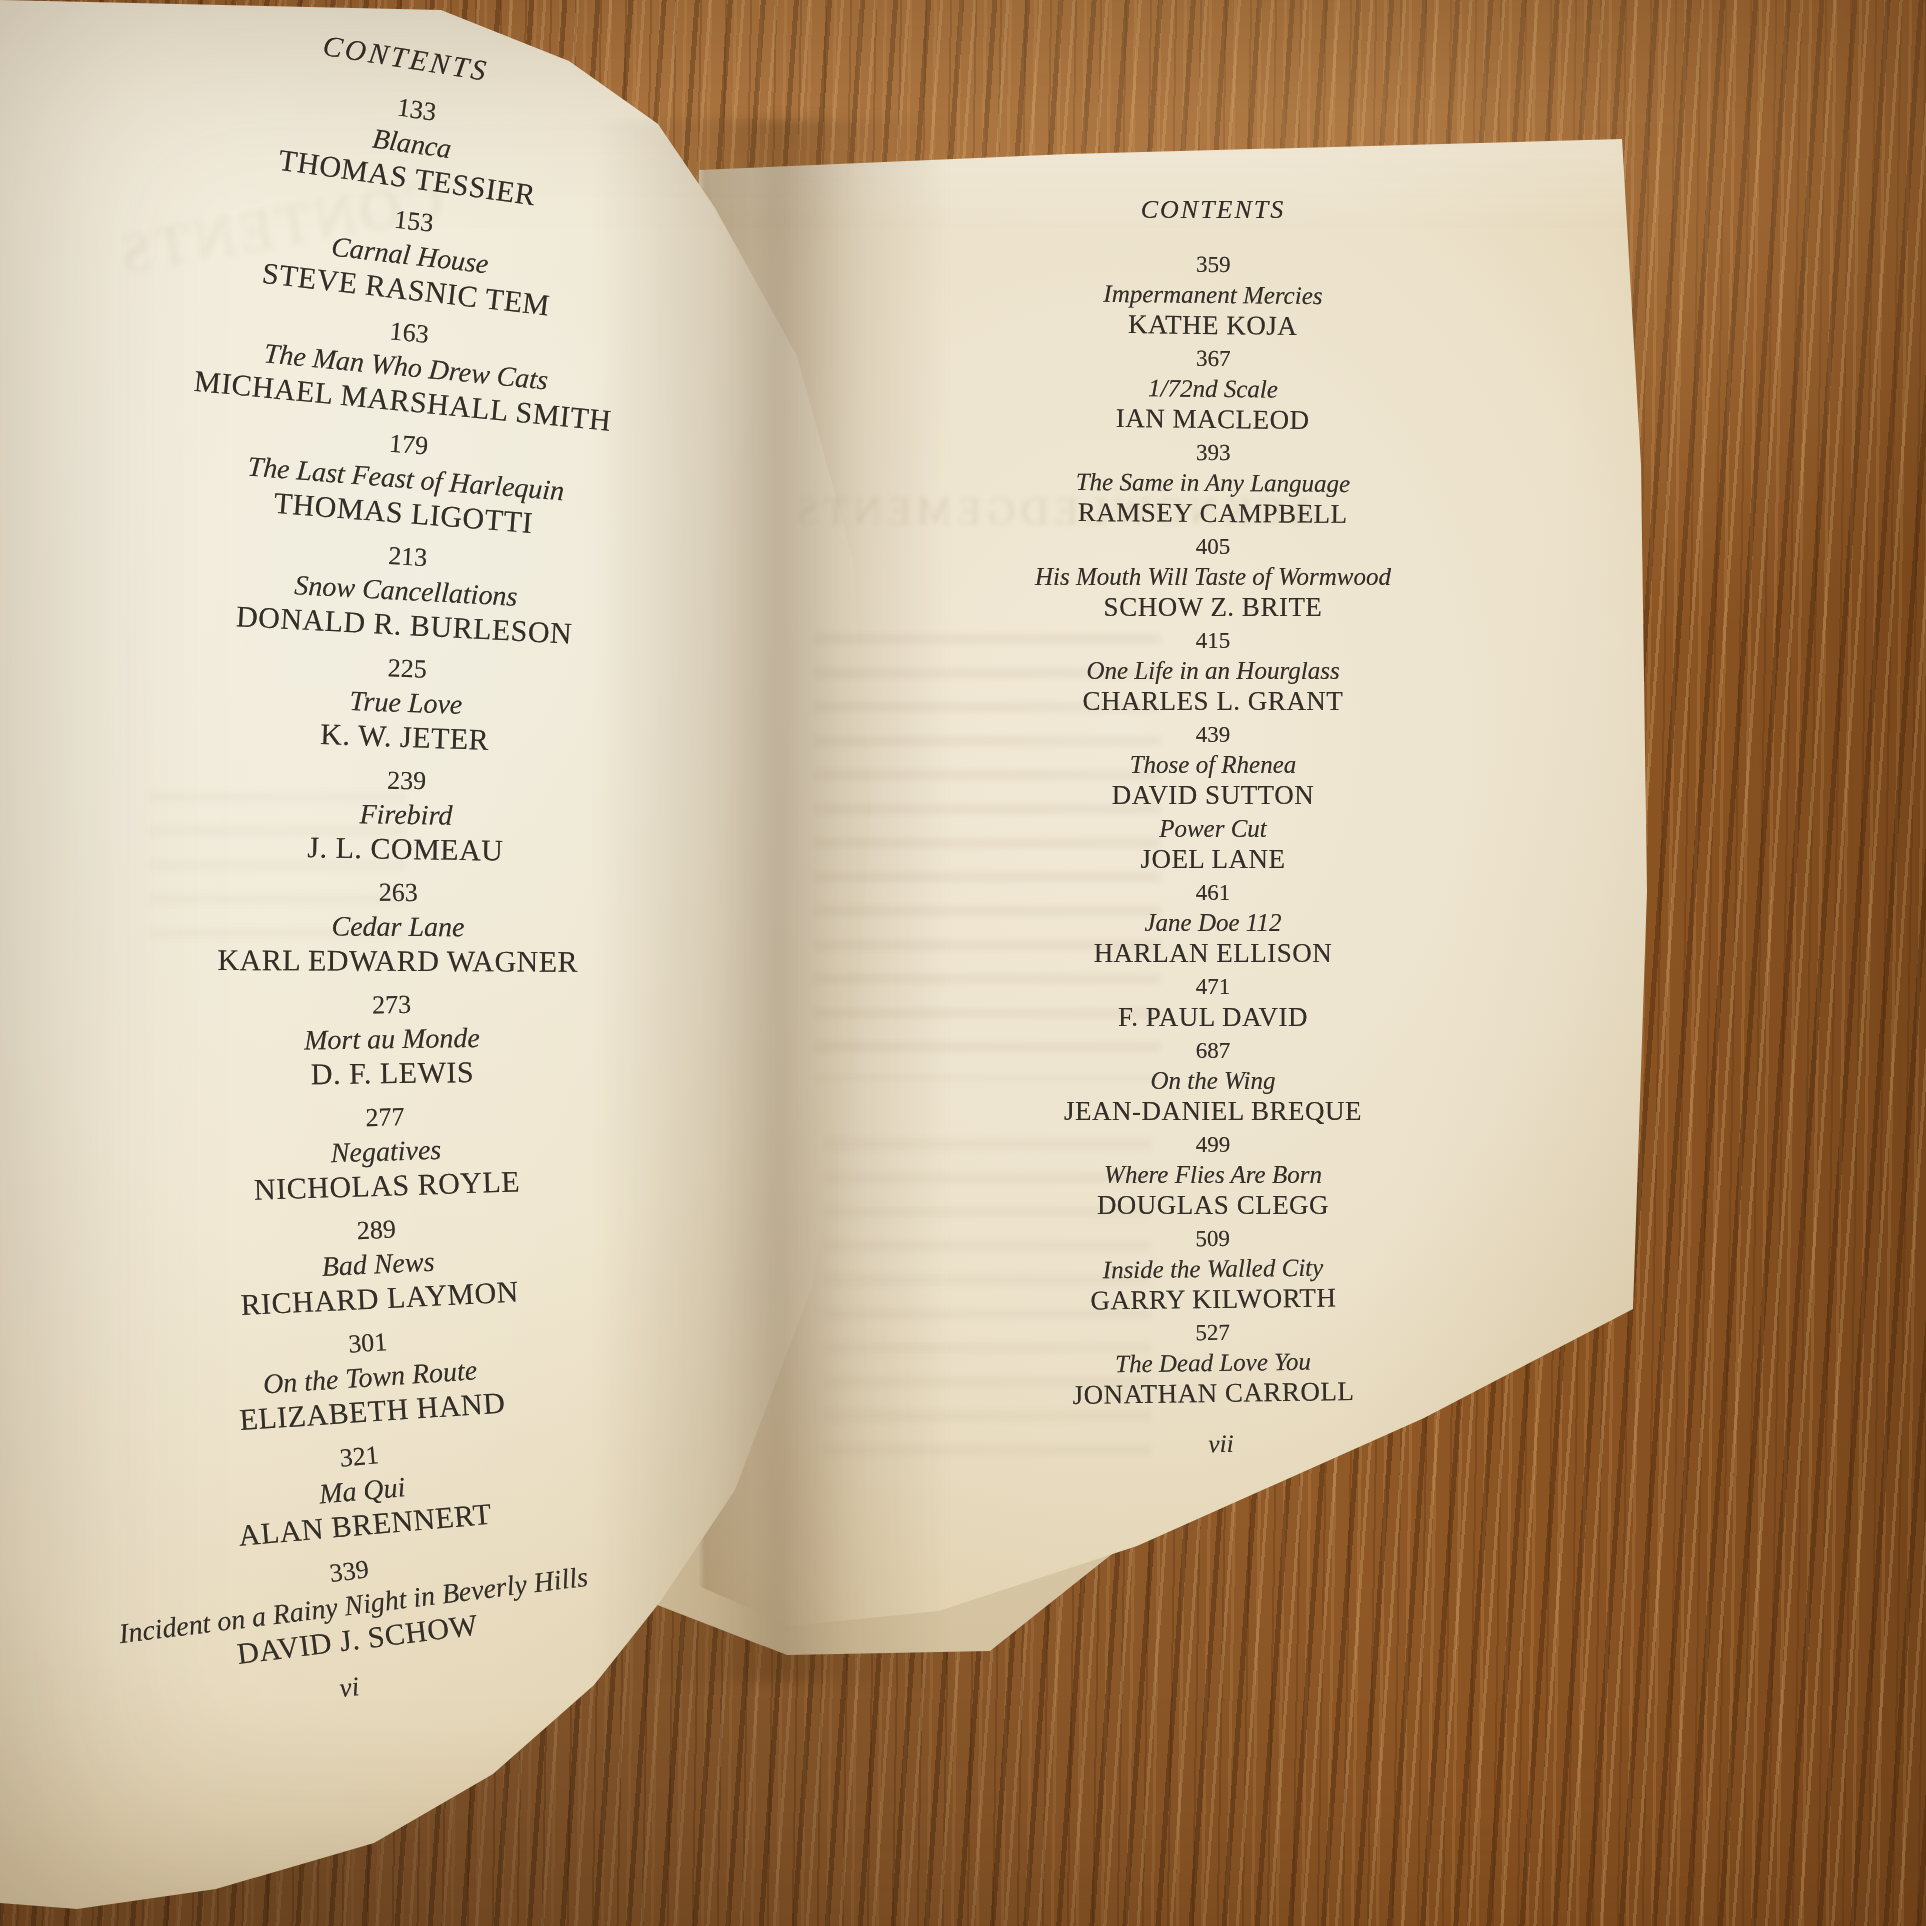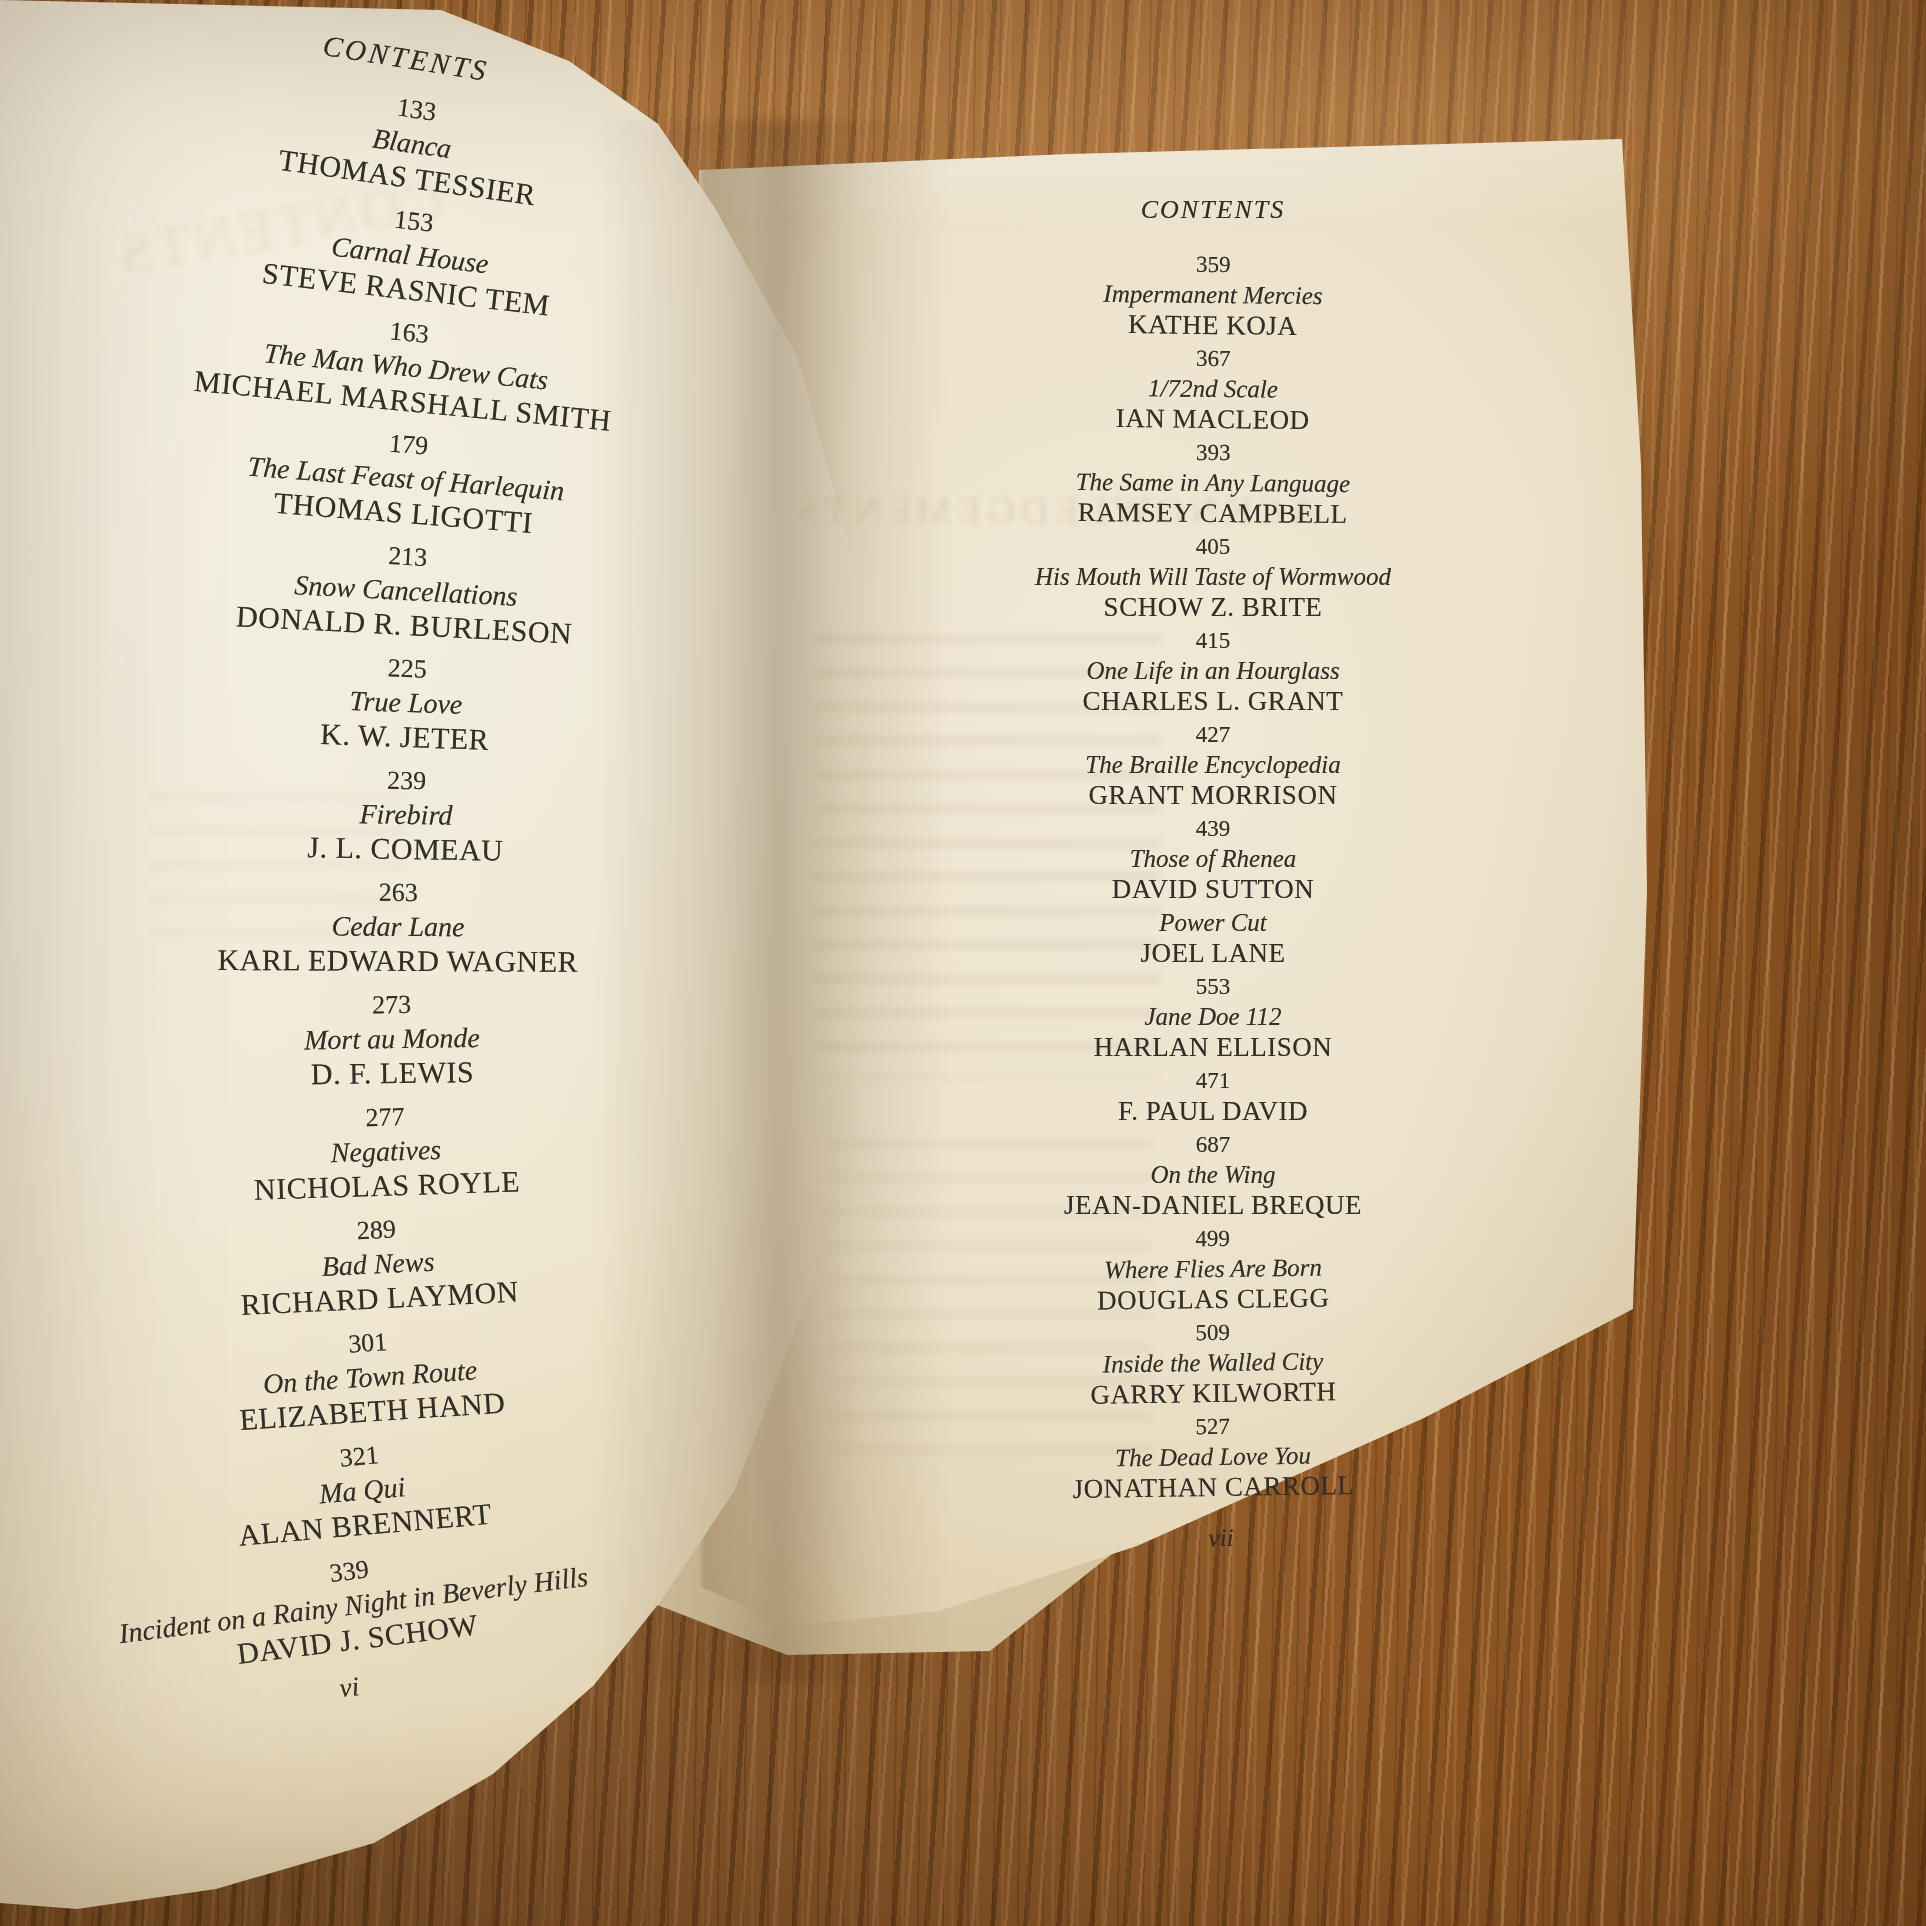--- a/index.html
+++ b/index.html
@@ -233,39 +233,34 @@
           <div class="title">His Mouth Will Taste of Wormwood</div>
           <div class="author">SCHOW Z. BRITE</div>
         </div>
 
         <div class="entry">
           <div class="num">415</div>
           <div class="title">One Life in an Hourglass</div>
           <div class="author">CHARLES L. GRANT</div>
         </div>
 
-        <div class="entry">
-          <div class="num">427</div>
-          <div class="title">The Braille Encyclopedia</div>
-          <div class="author">GRANT MORRISON</div>
-        </div>
 
         <div class="entry">
           <div class="num">439</div>
           <div class="title">Those of Rhenea</div>
           <div class="author">DAVID SUTTON</div>
         </div>
 
         <div class="entry">
           <div class="title">Power Cut</div>
           <div class="author">JOEL LANE</div>
         </div>
 
         <div class="entry">
-          <div class="num">553</div>
+          <div class="num">461</div>
           <div class="title">Jane Doe 112</div>
           <div class="author">HARLAN ELLISON</div>
         </div>
 
         <div class="entry">
           <div class="num">471</div>
           <div class="author">F. PAUL DAVID</div>
         </div>
 
         <div class="entry">

